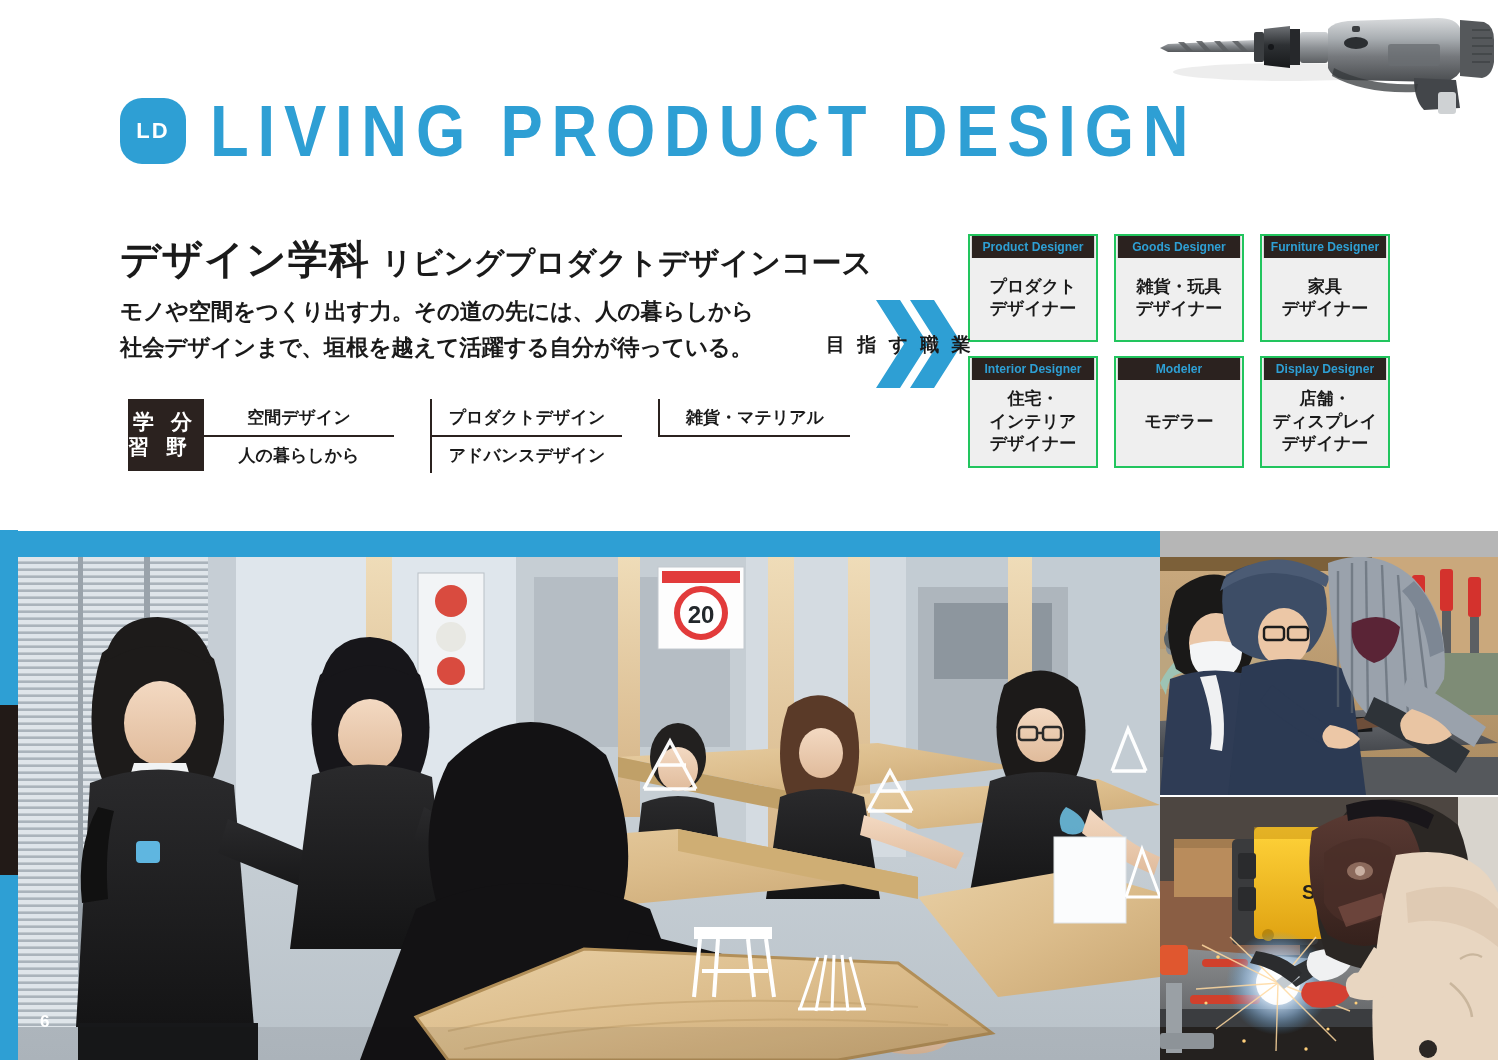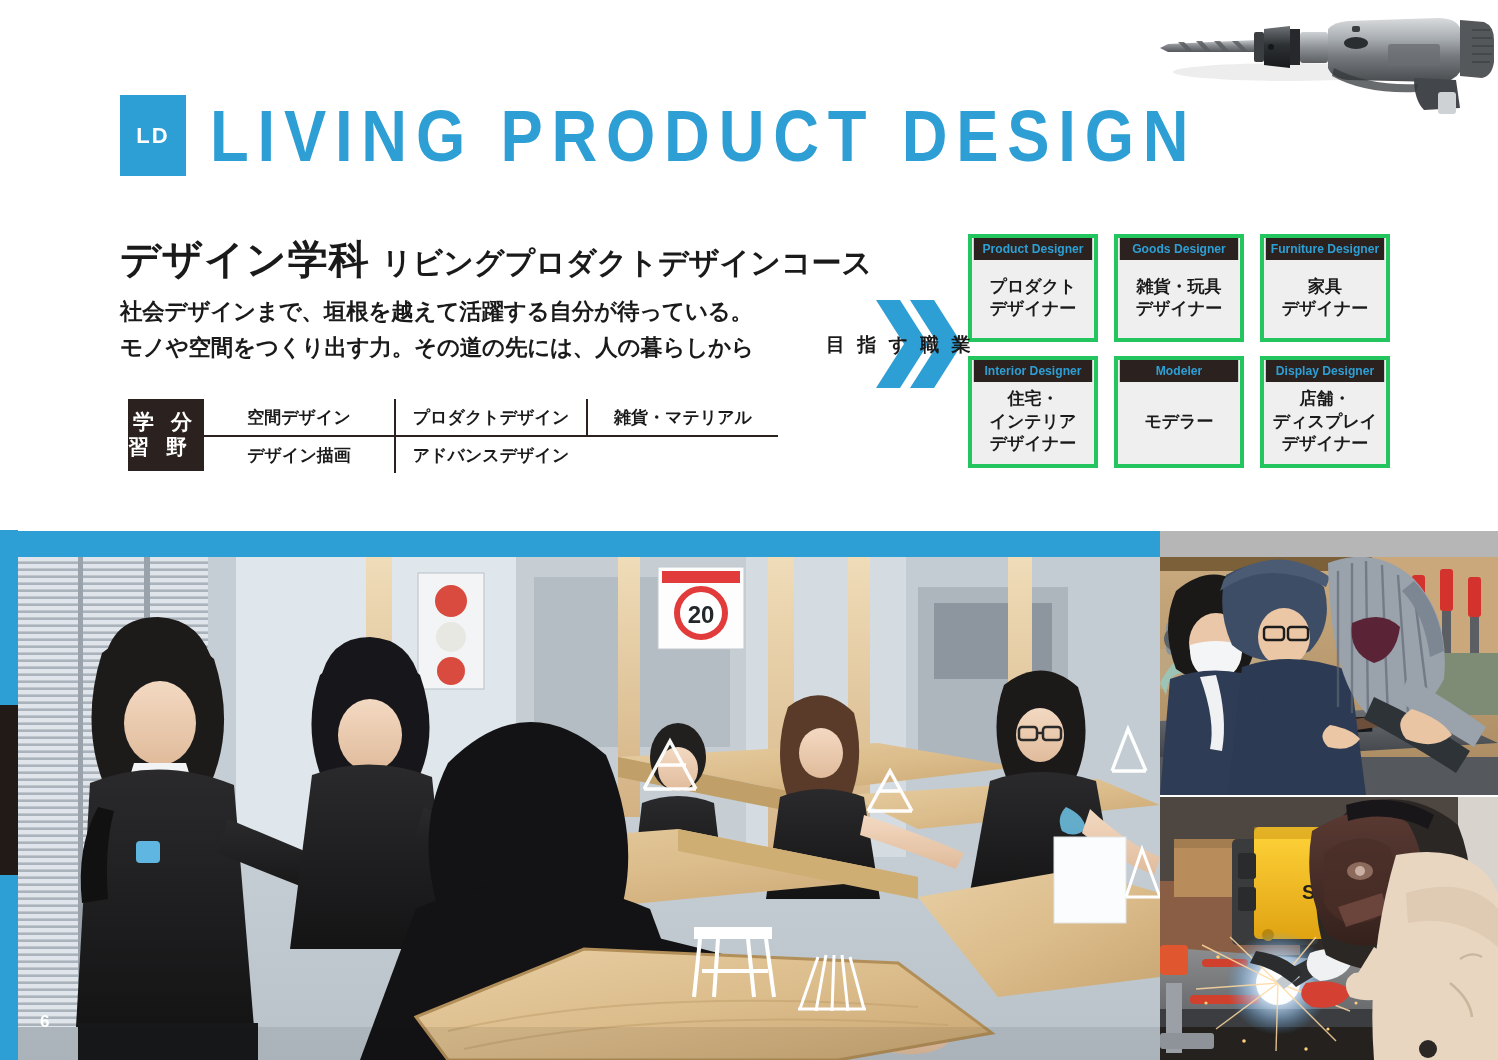--- a/index.html
+++ b/index.html
@@ -10,24 +10,25 @@
   }
   .page{position:relative;width:1498px;height:1060px;background:#ffffff;overflow:hidden;}
 
   
   .edge-strip{position:absolute;left:0;top:530px;width:18px;height:530px;background:#2E9FD4;z-index:30;}
   .edge-strip-dark{position:absolute;left:0;top:705px;width:18px;height:170px;background:#221a17;z-index:31;}
 
   
   .title-row{position:absolute;left:120px;top:95px;display:flex;align-items:center;gap:24px;z-index:12;}
   .ld-badge{
-    width:66px;height:81px;background:#2E9FD4;color:#fff;
+    width:66px;height:66px;background:#2E9FD4;color:#fff;
     display:flex;align-items:center;justify-content:center;
     font-size:22px;font-weight:bold;letter-spacing:2px;
     font-family:"Liberation Sans",sans-serif;
+    border-radius:22px;
   }
   .main-title{
     font-size:72px;font-weight:bold;color:#2E9FD4;
     letter-spacing:10px;line-height:1;white-space:nowrap;
     transform:scaleX(0.88);transform-origin:left center;
     font-family:"Liberation Sans",sans-serif;
   }
 
   
   .drill{position:absolute;right:0;top:-4px;width:360px;height:120px;z-index:20;pointer-events:none;}
@@ -41,40 +42,40 @@
   .lead div{white-space:nowrap;}
 
   
   .study{position:absolute;left:128px;top:399px;display:flex;align-items:stretch;}
   .study-badge{
     width:76px;height:72px;background:#2b221f;color:#fff;
     display:flex;align-items:center;justify-content:center;
     font-size:21px;font-weight:bold;line-height:1.18;letter-spacing:5px;text-indent:5px;
   }
   .study-grid{display:flex;flex-direction:column;}
-  .study-rowline{display:flex;}
+  .study-rowline{display:flex;gap:36px;}
   .study-cell{
     width:190px;height:36px;display:flex;align-items:center;justify-content:center;
     font-size:17px;font-weight:bold;color:#1a1a1a;position:relative;
   }
   .study-rowline.r1 .study-cell{border-bottom:2.5px solid #2b221f;}
   .study-cell + .study-cell{border-left:2px solid #2b221f;}
 
   
   .aim{position:absolute;left:826px;top:298px;width:140px;height:92px;}
   .aim-chevrons{position:absolute;left:44px;top:0;width:96px;height:92px;}
   .aim-label{
     position:absolute;left:0;top:34px;font-size:19px;font-weight:bold;color:#1a1a1a;
     letter-spacing:3.5px;white-space:nowrap;z-index:3;
   }
 
   
   .careers{position:absolute;left:968px;top:234px;display:grid;grid-template-columns:repeat(3,130px);grid-template-rows:108px 112px;gap:14px 16px;}
   .career-card{
-    border:4px solid #22c55e;background:#efefef;display:flex;flex-direction:column;overflow:hidden;
+    border:2px solid #22c55e;background:#efefef;display:flex;flex-direction:column;overflow:hidden;
   }
   .career-head{
     background:#2b221f;color:#2E9FD4;height:22px;display:flex;align-items:center;justify-content:center;
     font-size:12.5px;font-weight:bold;letter-spacing:0px;white-space:nowrap;
     transform:scaleX(0.97);
   }
   .career-body{
     flex:1;display:flex;align-items:center;justify-content:center;text-align:center;
     font-size:17px;font-weight:bold;color:#1a1a1a;line-height:1.32;padding:2px 2px 4px;
   }
@@ -165,37 +166,37 @@
     <div class="ld-badge">LD</div>
     <div class="main-title">LIVING PRODUCT DESIGN</div>
   </div>
 
   <div class="dept-heading">
     <span class="dept-main">デザイン学科</span>
     <span class="dept-sub">リビングプロダクトデザインコース</span>
   </div>
 
   <div class="lead">
+    <div>モノや空間をつくり出す力。その道の先には、人の暮らしから</div>
     <div>社会デザインまで、垣根を越えて活躍する自分が待っている。</div>
-    <div>モノや空間をつくり出す力。その道の先には、人の暮らしから</div>
   </div>
 
   <div class="study">
     <div class="study-badge">
       <span>学 習</span>
       <span>分 野</span>
     </div>
     <div class="study-grid">
       <div class="study-rowline r1">
         <div class="study-cell">空間デザイン</div>
         <div class="study-cell">プロダクトデザイン</div>
         <div class="study-cell">雑貨・マテリアル</div>
       </div>
       <div class="study-rowline r2">
-        <div class="study-cell">デザイン描画</div>
+        <div class="study-cell">人の暮らしから</div>
         <div class="study-cell">アドバンスデザイン</div>
       </div>
     </div>
   </div>
 
   <div class="aim">
     <div class="aim-chevrons">
       <svg width="96" height="92" viewBox="0 0 96 92">
         <path d="M6 2 L34 46 L6 90 L30 90 L58 46 L30 2 Z" fill="#2E9FD4"></path>
         <path d="M40 2 L68 46 L40 90 L64 90 L92 46 L64 2 Z" fill="#2E9FD4"></path>

